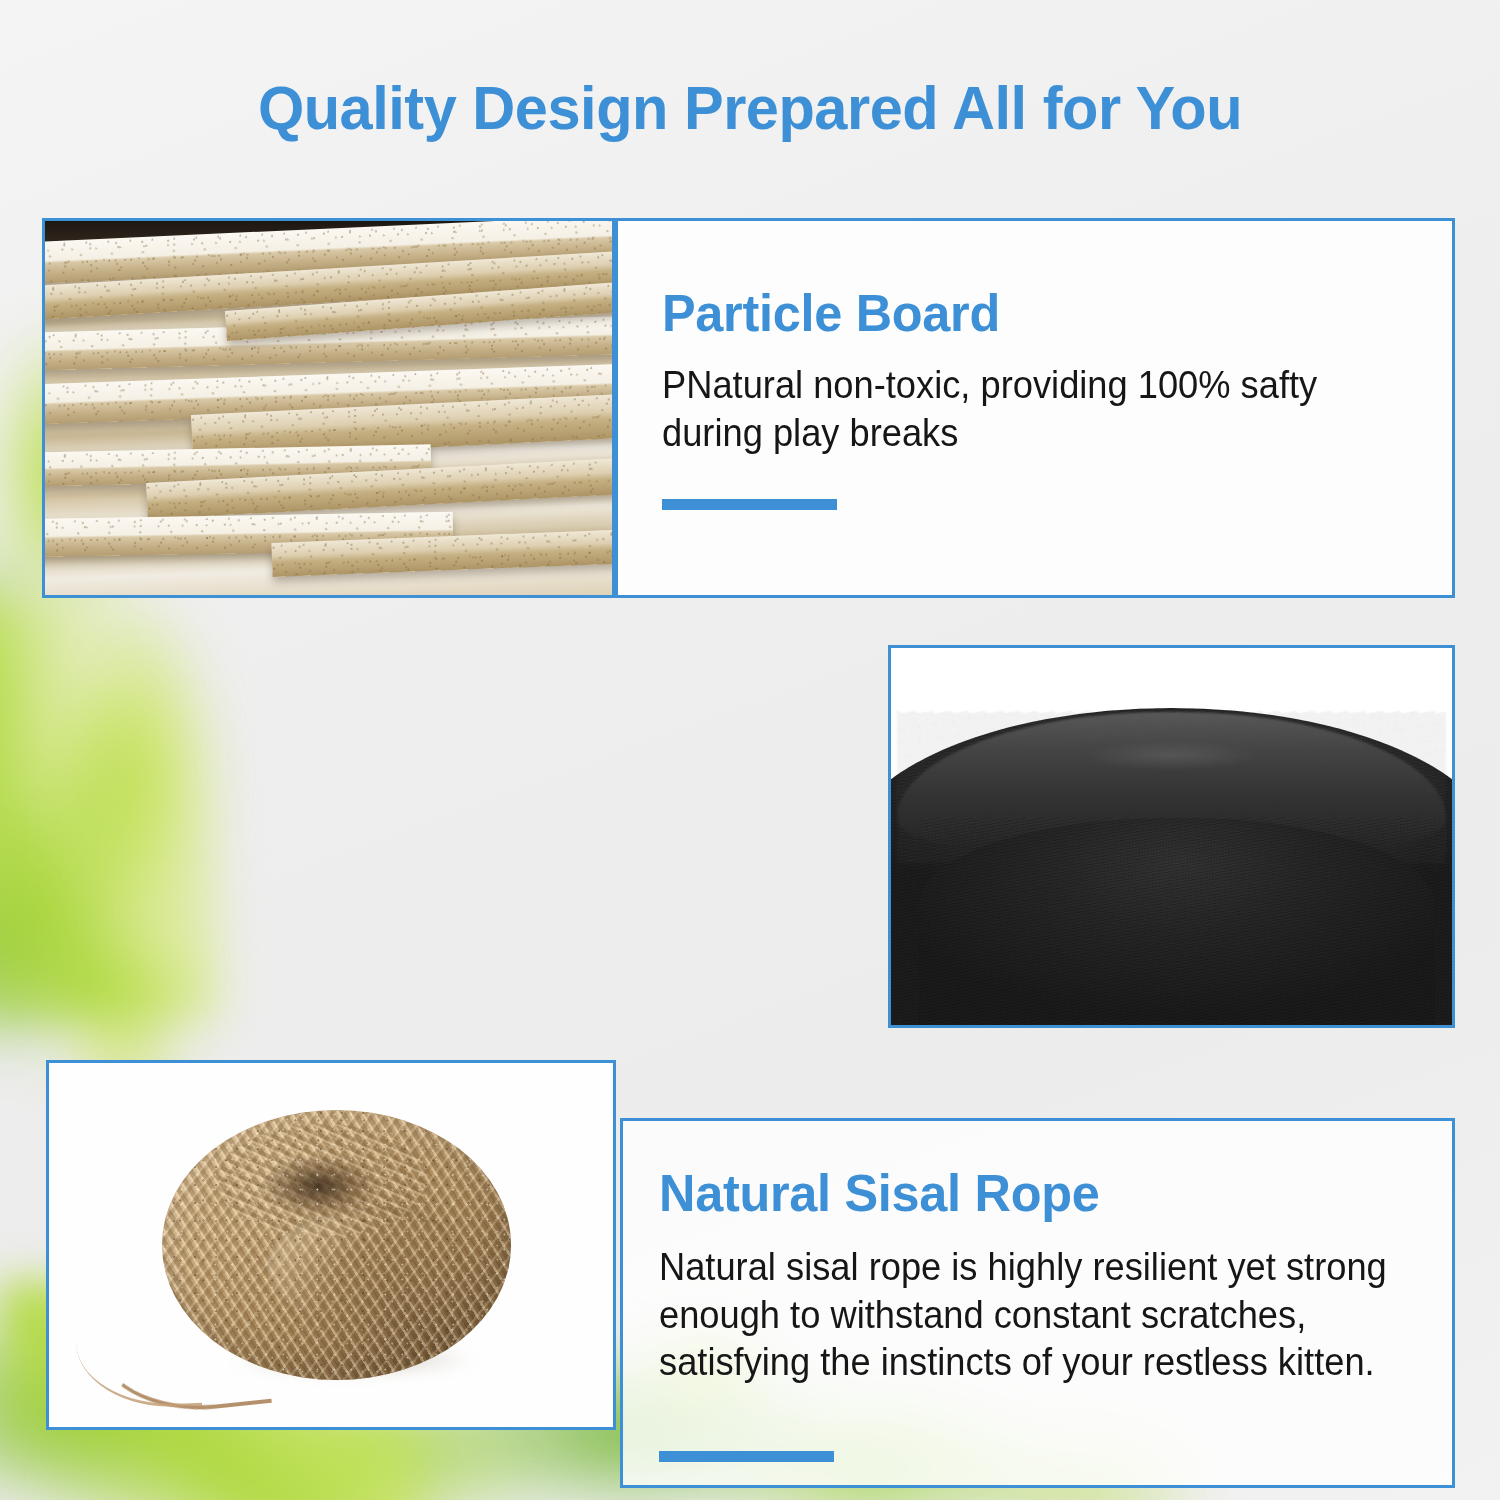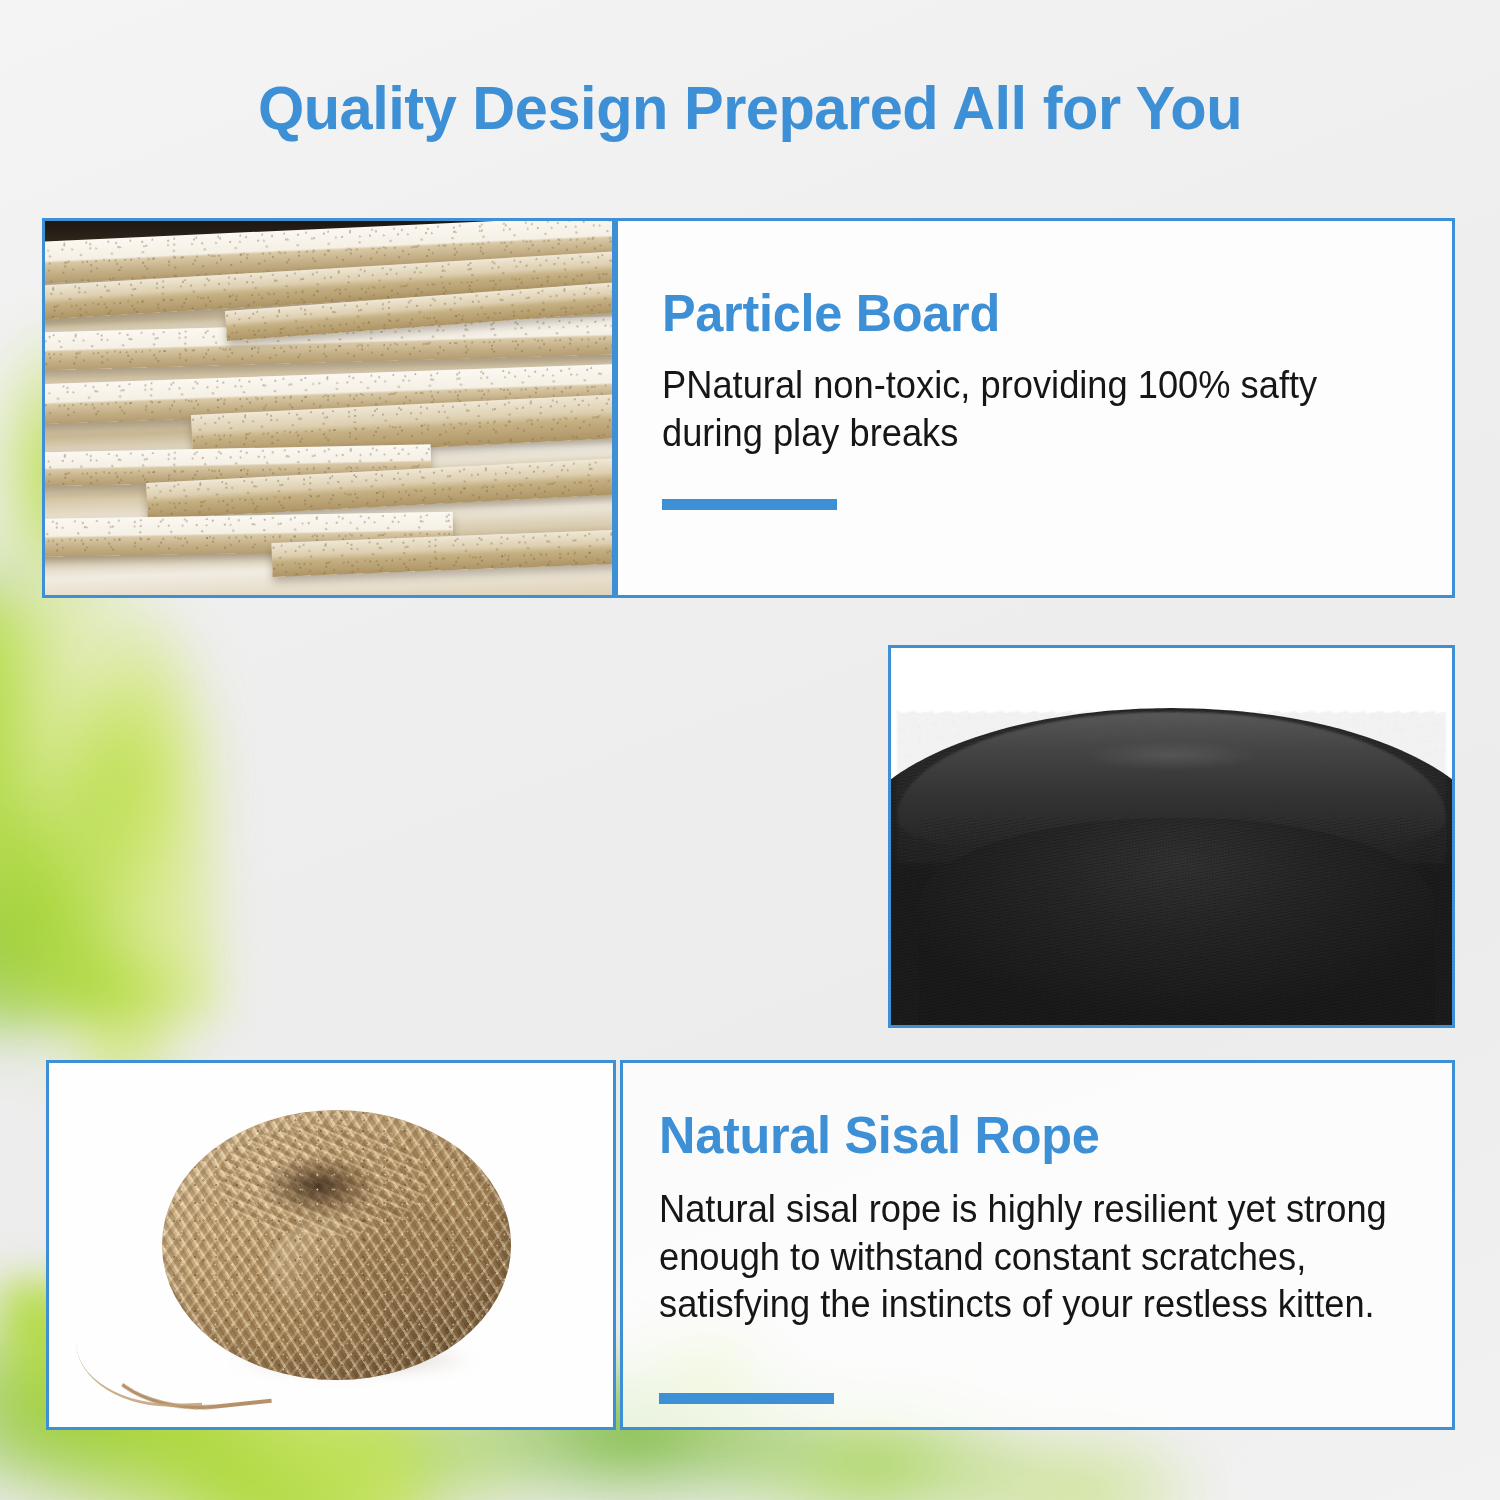--- a/index.html
+++ b/index.html
@@ -374,21 +374,21 @@
         <div class="rope-winds"></div>
         <div class="rope-winds2"></div>
         <div class="rope-core-ring"></div>
         <div class="rope-core"></div>
         <div class="rope-seam"></div>
         <div class="rope-fuzz"></div>
       </div>
     </div>
   </div>
 
-  <div class="panel panel-text" style="left:620px; top:1060px; width:835px; height:370px;">
+  <div class="panel panel-text" style="left:620px; top:1118px; width:835px; height:370px;">
     <div class="txt-inner">
       <div class="heading" style="left:36px; top:42px;">Natural Sisal Rope</div>
       <div class="body" style="left:36px; top:122px; width:790px;">Natural sisal rope is highly resilient yet strong enough to withstand constant scratches, satisfying the instincts of your restless kitten.</div>
       <div class="accent" style="left:36px; top:330px;"></div>
     </div>
   </div>
 
 </div>
 
 </body></html>

